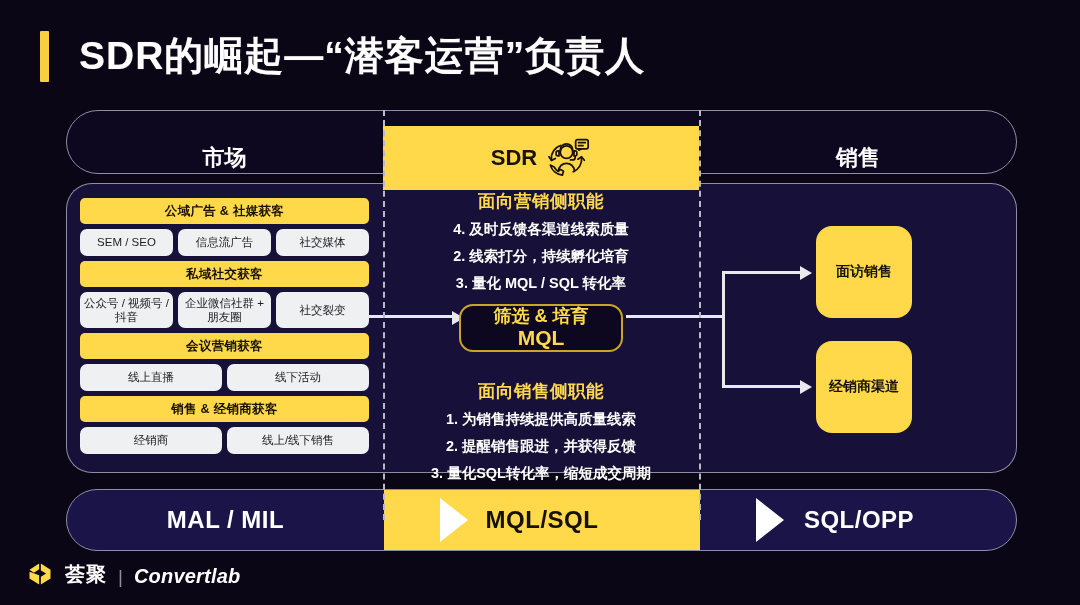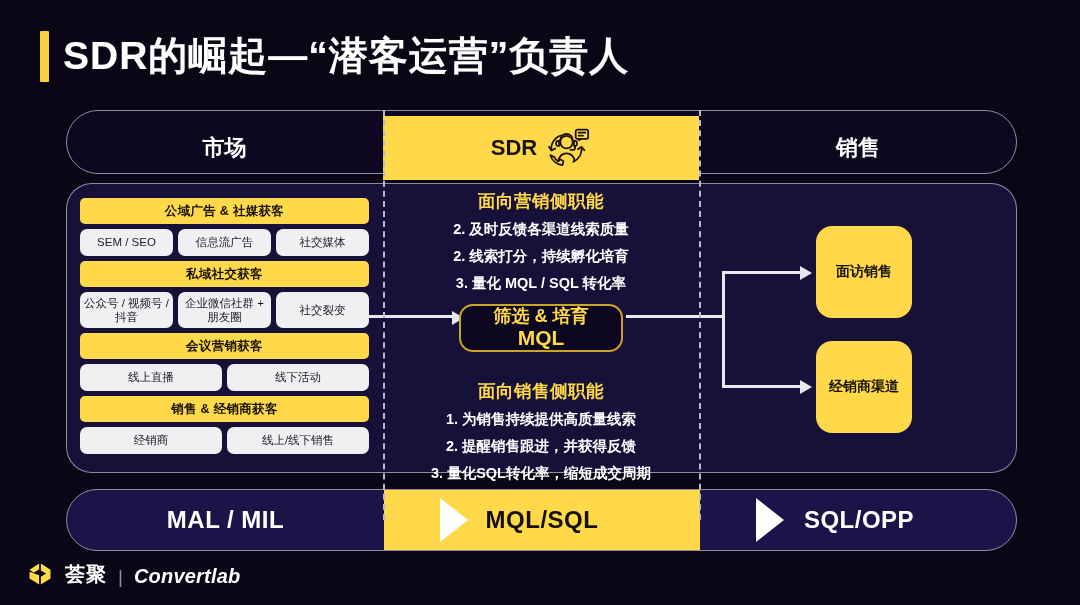--- a/index.html
+++ b/index.html
@@ -7,21 +7,21 @@
     width: 1080px; height: 605px;
     background: #0b0615;
     font-family: "Liberation Sans", "DejaVu Sans", sans-serif;
     overflow: hidden;
   }
   .stage { position: relative; width: 1080px; height: 605px; }
 
   
   .title-row {
     position: absolute; left: 40px; top: 29px;
-    display: flex; align-items: center; gap: 14px;
+    display: flex; align-items: center; gap: 30px;
   }
   .title-bar {
     width: 9px; height: 51px; background: #f7cf3f; border-radius: 1px;
   }
   .title-text {
     color: #ffffff; font-size: 39px; font-weight: bold;
     letter-spacing: 1px; white-space: nowrap;
     text-shadow: 0 0 1px rgba(255,255,255,.35);
   }
 
@@ -29,21 +29,21 @@
   .header-band {
     position: absolute; left: 66px; top: 110px;
     width: 951px; height: 64px;
   }
   .header-shell {
     position: absolute; inset: 0;
     border: 1px solid #8d8da3; border-radius: 32px;
     background: #0d0720;
   }
   .hdr-cell {
-    position: absolute; top: 6px; height: 100%;
+    position: absolute; top: 16px; height: 100%;
     display: flex; align-items: center; justify-content: center;
     gap: 10px; color: #ffffff; font-size: 22px; font-weight: bold;
   }
   .hdr-market { left: 0; width: 317px; }
   .hdr-sdr {
     left: 317px; width: 316px; background: #ffd94a; color: #1a1205;
     z-index: 3;
   }
   .hdr-sales { left: 633px; width: 318px; }
   .sdr-icon { width: 44px; height: 40px; display: block; }
@@ -237,21 +237,21 @@
     <div class="src-row">
       <div class="src-item">经销商</div>
       <div class="src-item">线上/线下销售</div>
     </div>
 
   </div>
 
   <div class="mid-wrap">
     <div class="mid-title t1">面向营销侧职能</div>
     <div class="mid-list">
-      <div class="mid-li">2. 及时反馈各渠道线索质量</div>
+      <div class="mid-li">4. 及时反馈各渠道线索质量</div>
       <div class="mid-li">2. 线索打分，持续孵化培育</div>
       <div class="mid-li">3. 量化 MQL / SQL 转化率</div>
     </div>
     <div class="mql-box">
       <div class="mql-l1">筛选 &amp; 培育</div>
       <div class="mql-l2">MQL</div>
     </div>
     <div class="mid-title t2">面向销售侧职能</div>
     <div class="mid-list">
       <div class="mid-li">1. 为销售持续提供高质量线索</div>

